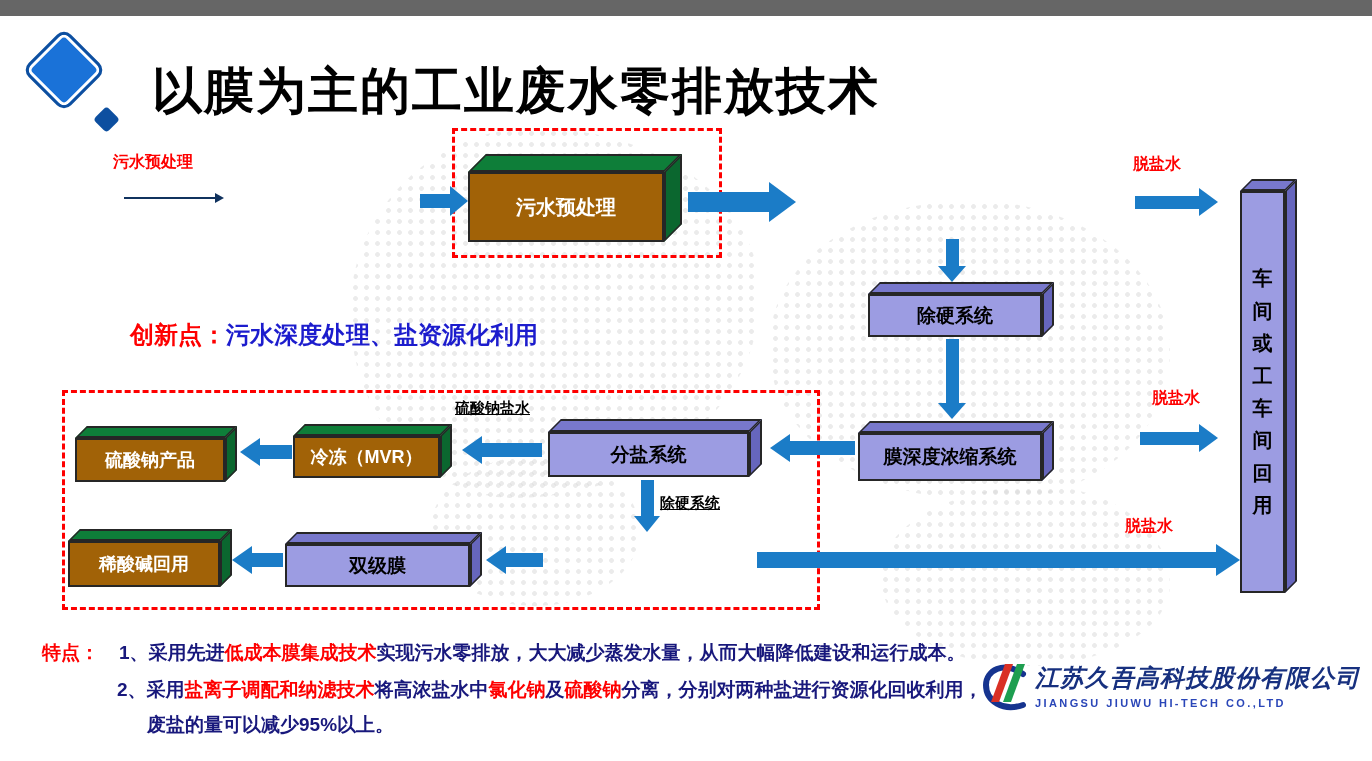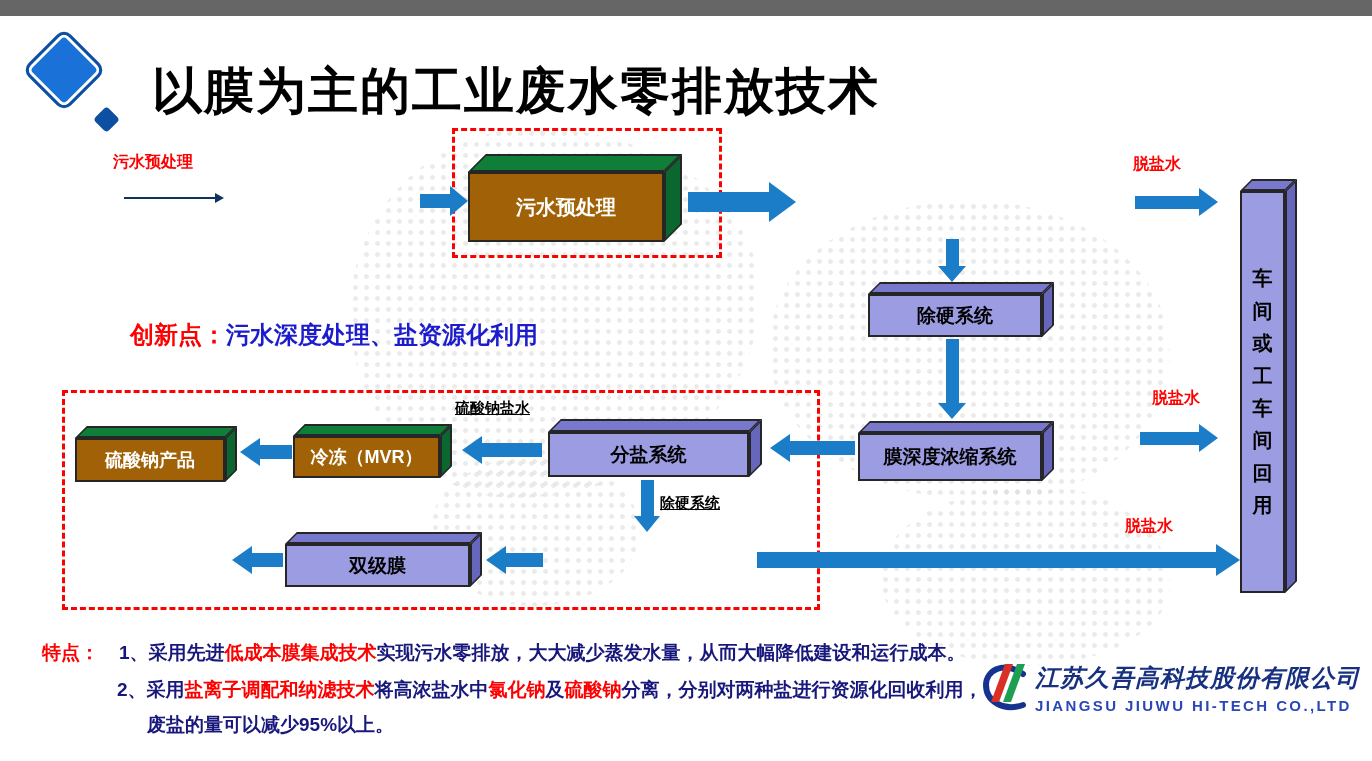--- a/index.html
+++ b/index.html
@@ -74,21 +74,21 @@
 
   
   .feat-line { position:absolute; font-size:19px; font-weight:bold; color:#18187c; z-index:4; white-space:nowrap; }
   .feat-line .fred { color:#fe0000; }
   .feat-line .flabel { color:#fe0000; margin-right:20px; }
 
   
   .logo { position:absolute; left:983px; top:646px; display:flex; align-items:flex-start; gap:8px; z-index:4; }
   .logo-cn { font-family:"Liberation Serif","DejaVu Serif",serif; font-style:italic; font-weight:bold;
              font-size:24px; color:#17307f; white-space:nowrap; letter-spacing:1px; }
-  .logo-en { font-size:15px; font-weight:bold; color:#2a46b8; letter-spacing:2.4px; margin-top:3px; white-space:nowrap; }
+  .logo-en { font-size:11px; font-weight:bold; color:#2a46b8; letter-spacing:2.4px; margin-top:3px; white-space:nowrap; }
 </style>
 </head>
 <body>
 
 <div class="slide">
 
   <div class="dots" style="left:350px;top:112px;width:410px;height:370px;border-radius:45% 55% 60% 40%/50% 45% 55% 50%;"></div>
   <div class="dots" style="left:770px;top:185px;width:400px;height:300px;border-radius:50% 50% 45% 55%/48% 52% 50% 50%;"></div>
   <div class="dots" style="left:880px;top:470px;width:290px;height:180px;border-radius:55% 45% 50% 50%/50% 55% 45% 50%;"></div>
   <div class="dots" style="left:430px;top:440px;width:210px;height:150px;border-radius:50%;"></div>
@@ -158,20 +158,27 @@
 
 
   <div class="b3 purple" style="left:285px;top:516px;width:197px;height:55px;--d:12px;">
     <div class="facet"></div>
     <div class="faces"></div>
     <div class="facef">
       <span class="lbl" style="font-size:19px;">双级膜</span>
     </div>
   </div>
 
+  <div class="b3 green" style="left:68px;top:513px;width:164px;height:58px;--d:12px;">
+    <div class="facet"></div>
+    <div class="faces"></div>
+    <div class="facef">
+      <span class="lbl" style="font-size:18px;">稀酸碱回用</span>
+    </div>
+  </div>
 
   <div class="b3 purple" style="left:1240px;top:163px;width:57px;height:414px;--d:12px;">
     <div class="facet"></div>
     <div class="faces"></div>
     <div class="facef">
       <span class="vspan">车间或工车间回用</span>
     </div>
   </div>
 
   <div class="ar" style="left:420px;top:170px;width:48px;height:30px;--t:14px;--hh:15px;--hl:18px;">

